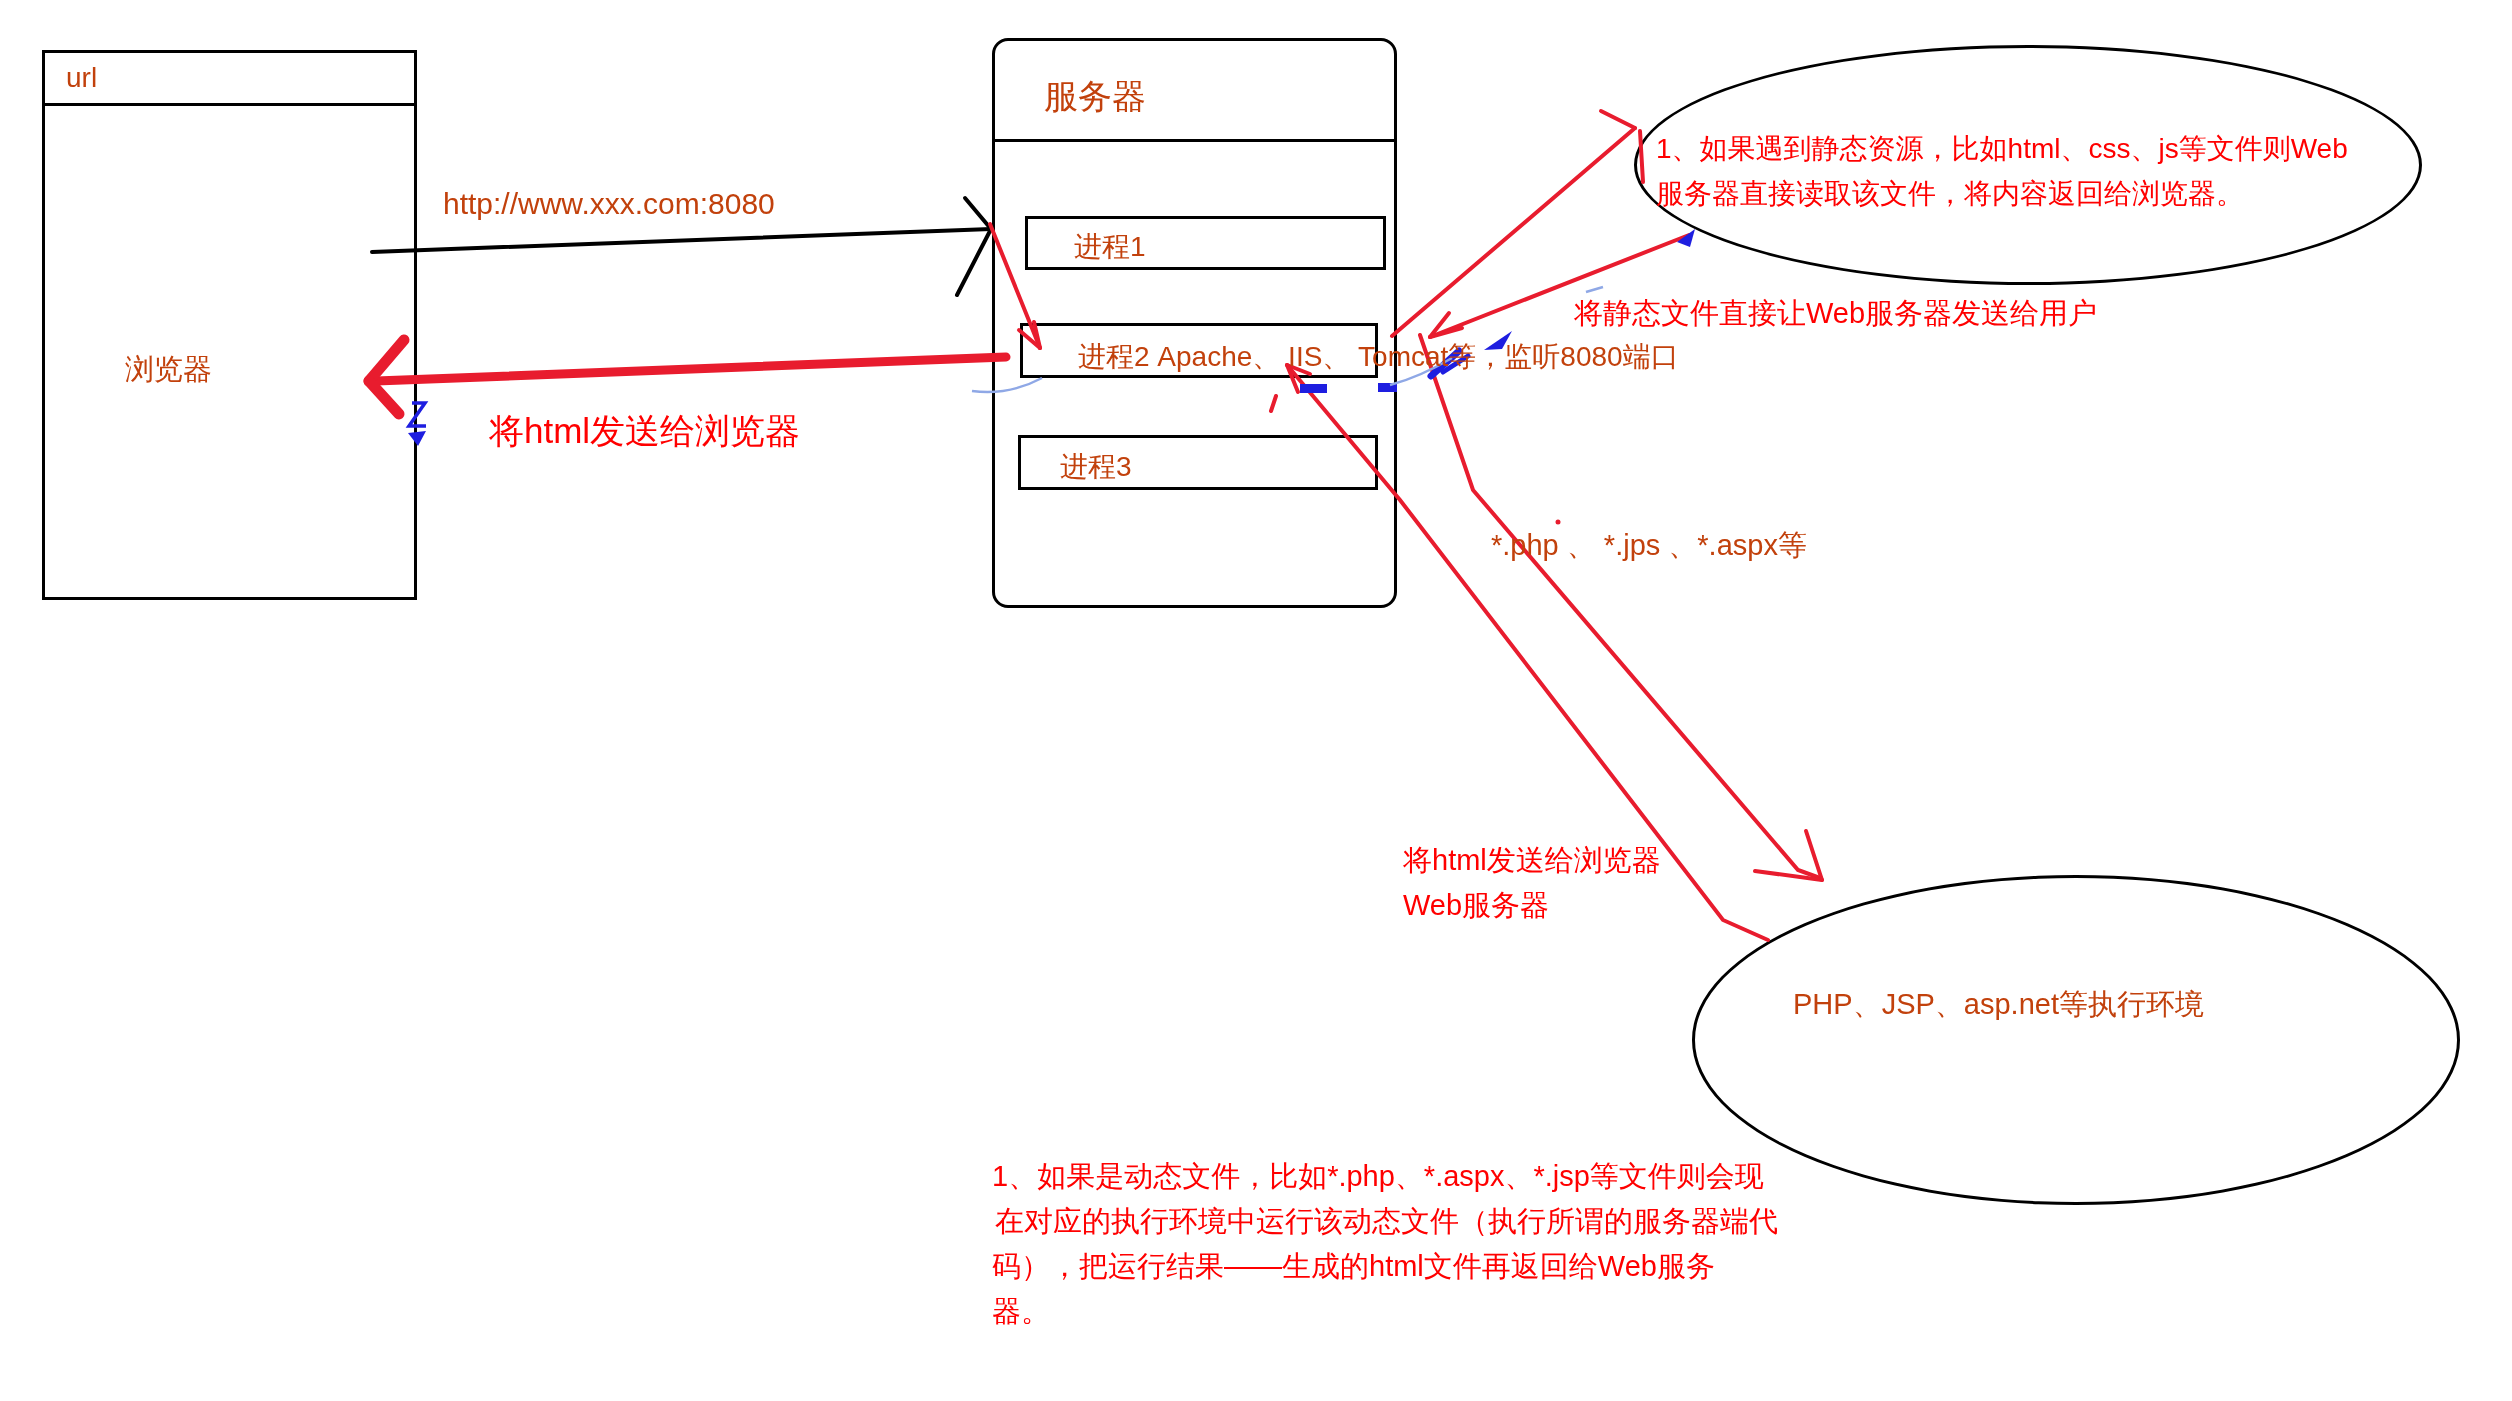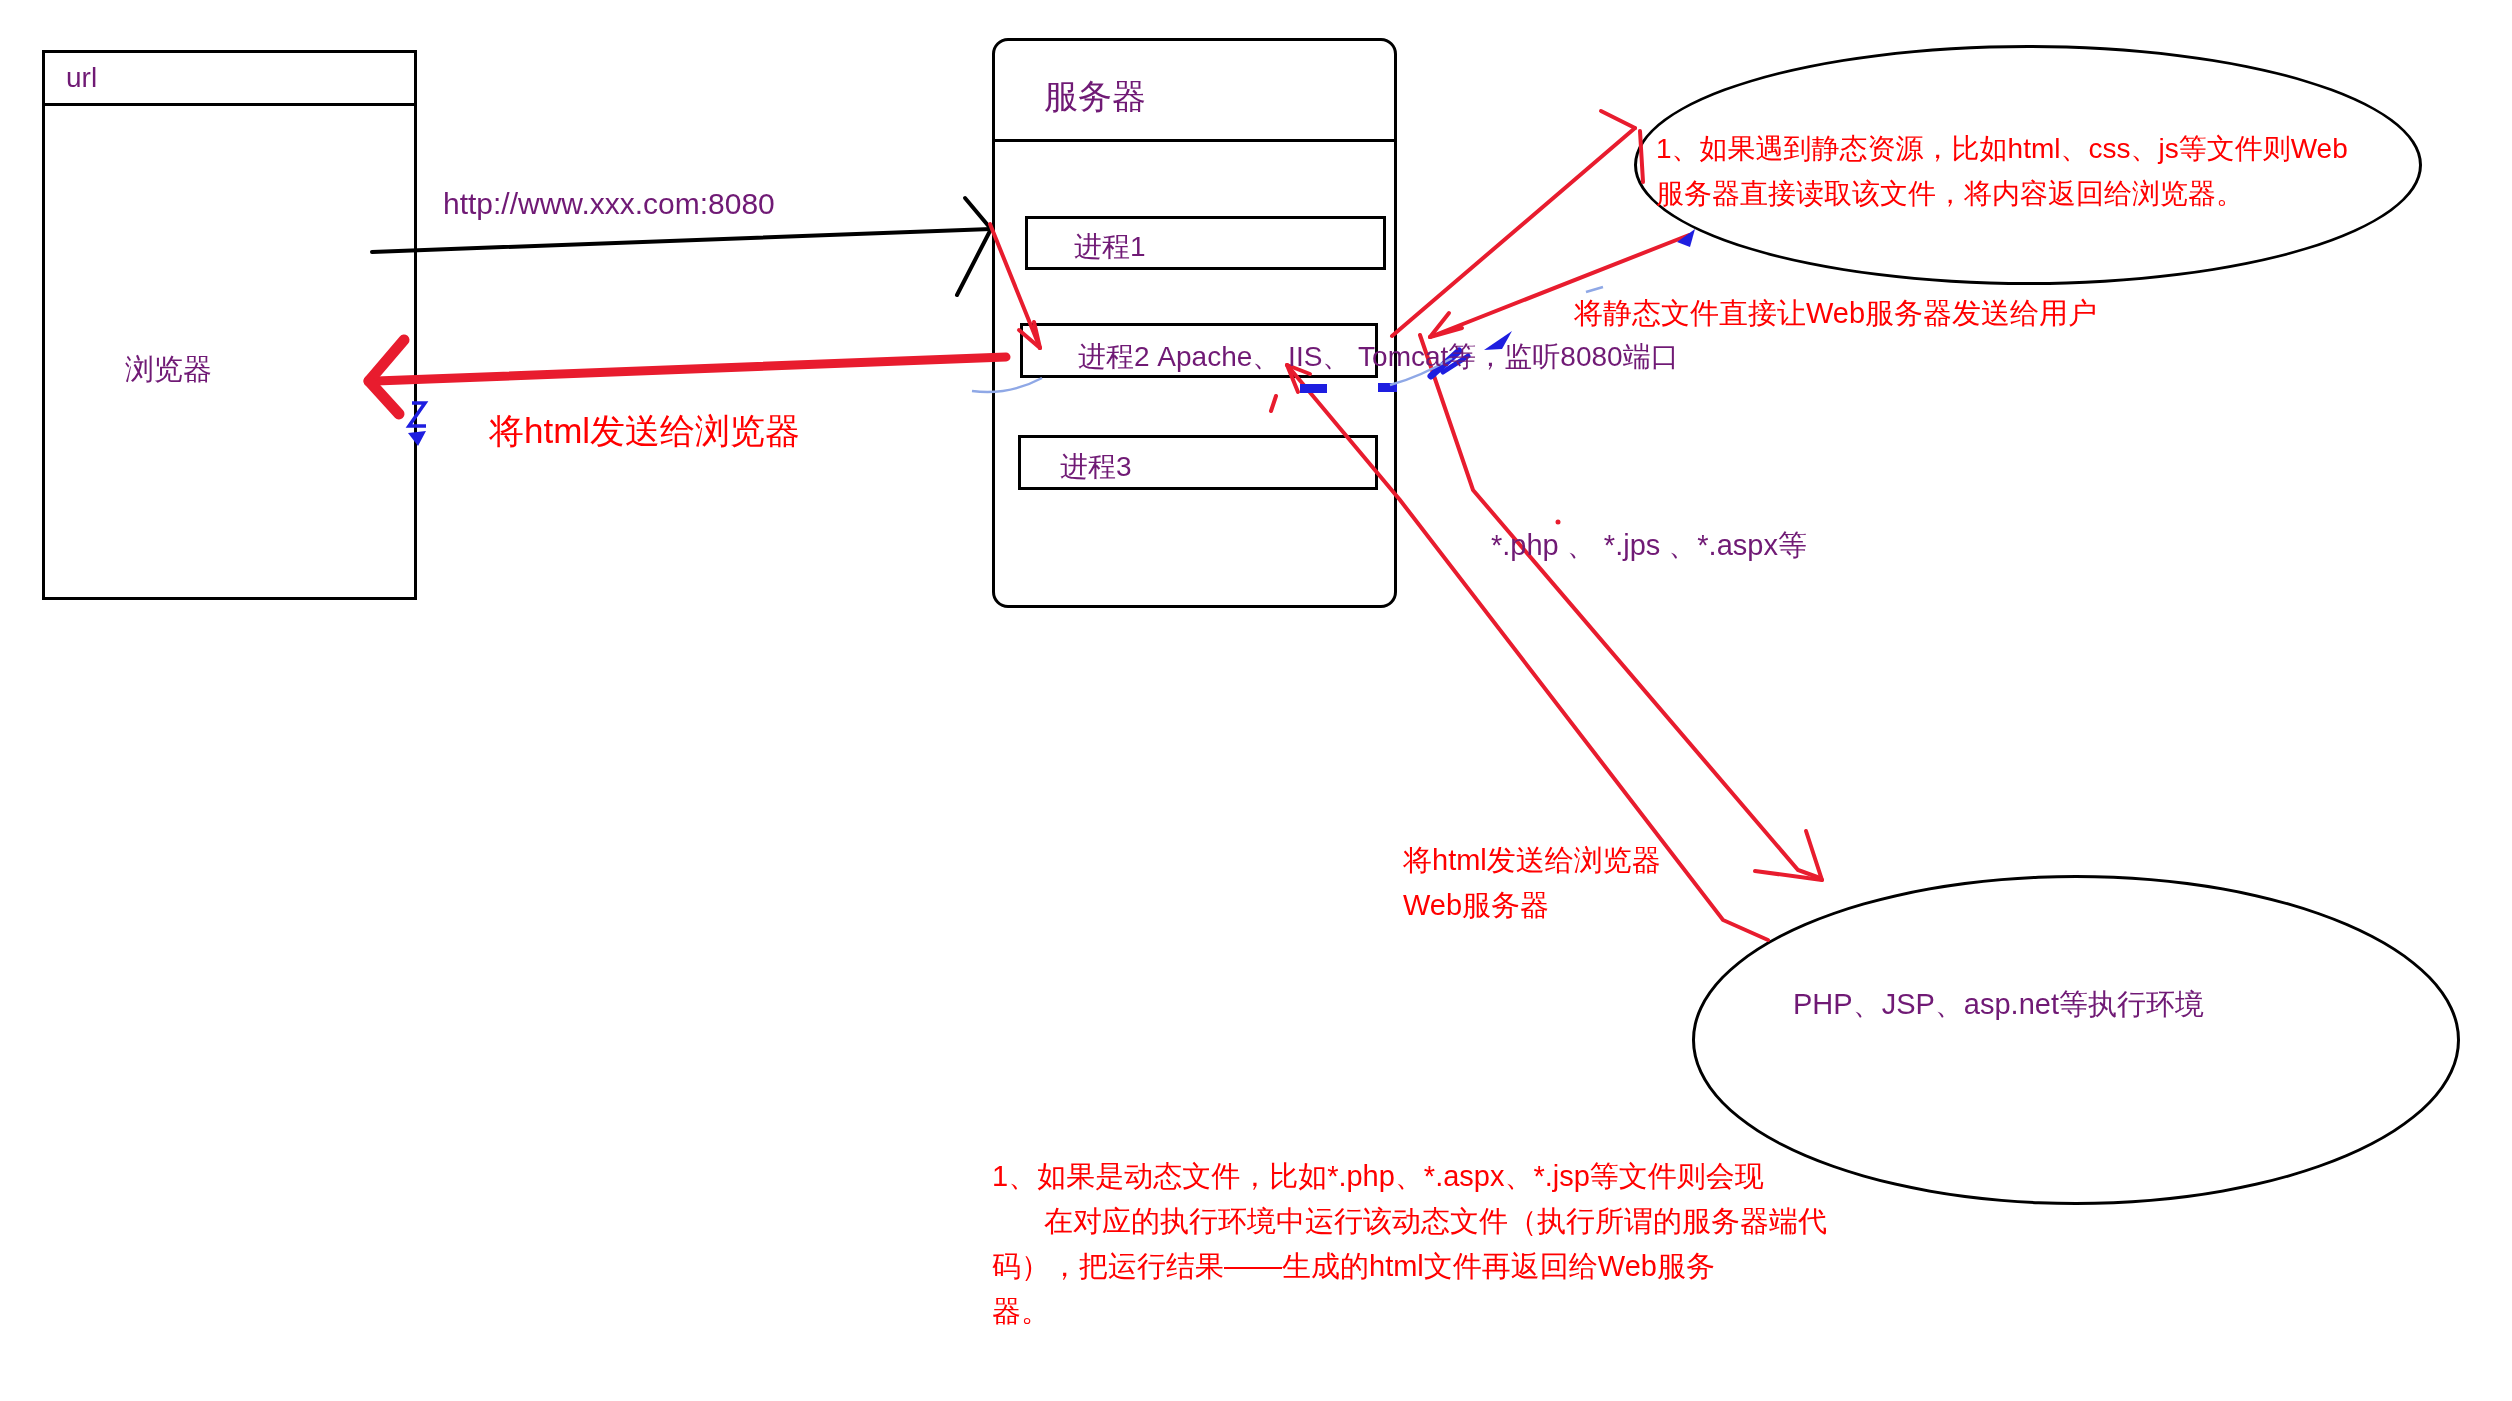--- a/index.html
+++ b/index.html
@@ -1,21 +1,21 @@
 <!DOCTYPE html>
 <html><head>
 <meta charset="utf-8">
 <style>
   html,body{margin:0;padding:0;background:#ffffff;}
   #canvas{position:relative;width:2512px;height:1401px;background:#ffffff;overflow:hidden;
           font-family:"Liberation Sans","DejaVu Sans",sans-serif;}
   .box{position:absolute;border:3px solid #000;background:transparent;box-sizing:border-box;}
   .ellipse{position:absolute;border:3px solid #000;border-radius:50%;background:transparent;box-sizing:border-box;}
   .divider{position:absolute;border-top:3px solid #000;height:0;}
-  .t{position:absolute;white-space:nowrap;color:#701a75;}
+  .t{position:absolute;white-space:nowrap;color:#c2410c;}
   .red{color:#ff0000;}
   svg.overlay{position:absolute;left:0;top:0;width:2512px;height:1401px;z-index:5;pointer-events:none;}
   .txt-layer{position:absolute;left:0;top:0;z-index:6;}
   .shape-layer{position:absolute;left:0;top:0;z-index:2;}
 </style>
 </head>
 <body>
 
 <div id="canvas">
 
@@ -120,18 +120,18 @@
     <div class="t red" style="left:1574px;top:294px;font-size:29px;">将静态文件直接让Web服务器发送给用户</div>
 
     <div class="t" style="left:1491px;top:526px;font-size:29px;">*.php 、 *.jps 、*.aspx等</div>
 
     <div class="t red" style="left:1403px;top:841px;font-size:29px;">将html发送给浏览器</div>
     <div class="t red" style="left:1403px;top:886px;font-size:29px;">Web服务器</div>
 
     <div class="t" style="left:1793px;top:985px;font-size:29px;">PHP、JSP、asp.net等执行环境</div>
 
     <div class="t red" style="left:992px;top:1157px;font-size:29px;">1、如果是动态文件，比如*.php、*.aspx、*.jsp等文件则会现</div>
-    <div class="t red" style="left:1044px;top:1202px;font-size:29px;">在对应的执行环境中运行该动态文件（执行所谓的服务器端代</div>
+    <div class="t red" style="left:995px;top:1202px;font-size:29px;">在对应的执行环境中运行该动态文件（执行所谓的服务器端代</div>
     <div class="t red" style="left:992px;top:1247px;font-size:29px;">码），把运行结果——生成的html文件再返回给Web服务</div>
     <div class="t red" style="left:992px;top:1292px;font-size:29px;">器。</div>
   </div>
 
 </div>
 
 </body></html>

